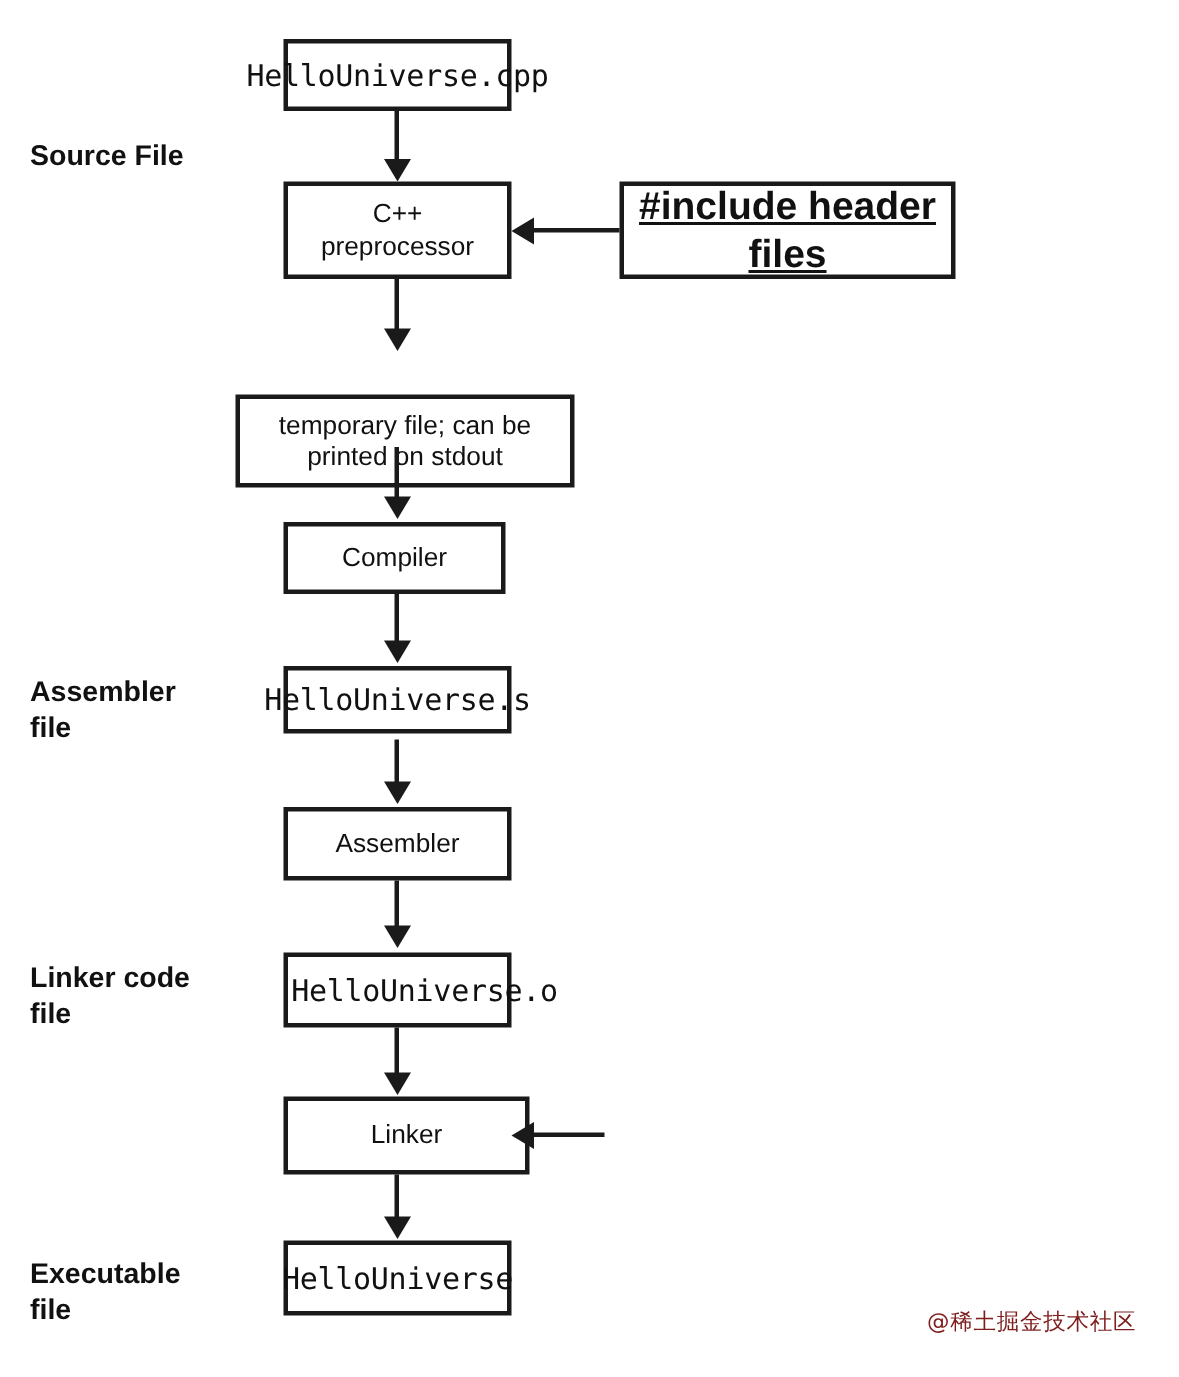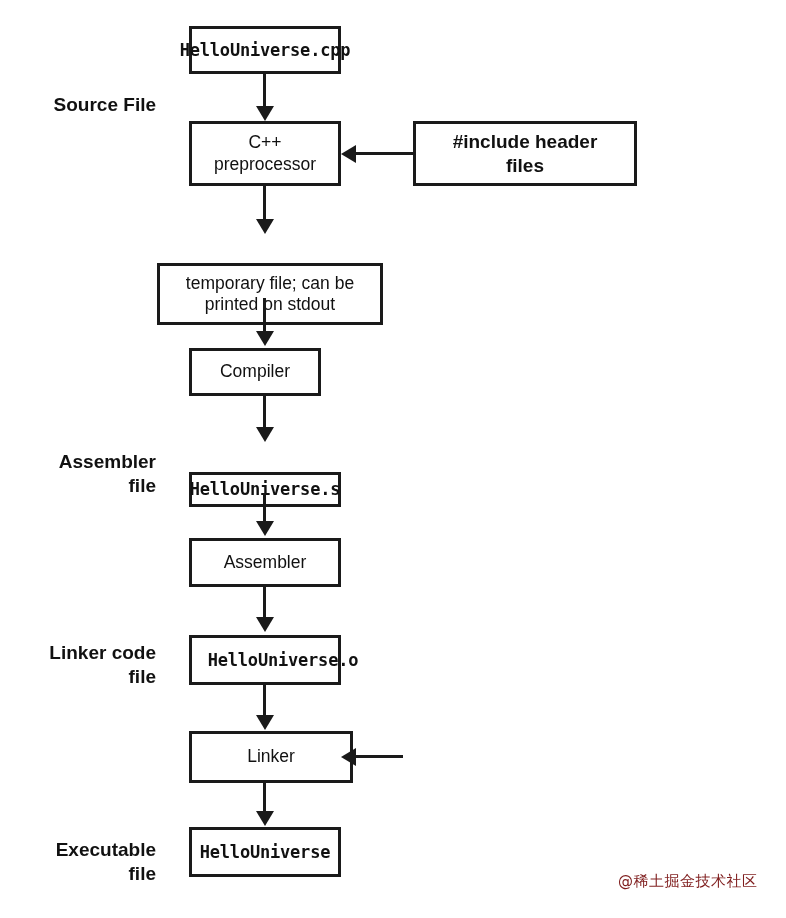--- a/index.html
+++ b/index.html
@@ -24,43 +24,44 @@
     background: #ffffff;
     display: flex;
     align-items: center;
     justify-content: center;
     text-align: center;
     color: #111111;
     line-height: 1.22;
   }
   .node.mono {
     font-family: "DejaVu Sans Mono", "Liberation Mono", monospace;
-    font-size: 17px;
-    font-weight: 700;
+    font-size: 20px;
+    font-weight: 400;
     letter-spacing: -0.2px;
   }
   .node.sans {
     font-family: "Liberation Sans", sans-serif;
     font-size: 17.5px;
     font-weight: 400;
   }
   .node.bold {
     font-family: "Liberation Sans", sans-serif;
-    font-size: 19px;
+    font-size: 26px;
     font-weight: 700;
+    text-decoration: underline;
   }
 
   
   .stage-label {
     position: absolute;
     font-family: "Liberation Sans", sans-serif;
     font-size: 19px;
     font-weight: 700;
     color: #111111;
-    text-align: right;
+    text-align: left;
     line-height: 1.28;
     white-space: pre-line;
   }
 
   
   .vline {
     position: absolute;
     width: 3px;
     background: #1a1a1a;
   }
@@ -128,26 +129,26 @@
 
   <div class="vline" style="left:263px; top:186px; height:35px;"></div>
   <div class="arrow-down" style="left:256px; top:219px;"></div>
 
   <div class="node sans" style="left:157px; top:236px; width:226px; height:62px; white-space:pre-line;margin-top:27px;">temporary file; can be
 printed on stdout</div>
 
   <div class="vline" style="left:263px; top:298px; height:35px;"></div>
   <div class="arrow-down" style="left:256px; top:331px;"></div>
 
-  <div class="node sans" style="left:189px; top:348px; width:132px; height:48px;">Compiler</div>
+  <div class="node sans" style="left:189px; top:348px; width:148px; height:48px;">Compiler</div>
 
   <div class="vline" style="left:263px; top:396px; height:33px;"></div>
   <div class="arrow-down" style="left:256px; top:427px;"></div>
 
-  <div class="node mono" style="left:189px; top:444px; width:152px; height:35px;margin-top:28px;">HelloUniverse.s</div>
+  <div class="node mono" style="left:189px; top:444px; width:152px; height:45px;">HelloUniverse.s</div>
 
   <div class="vline" style="left:263px; top:493px; height:30px;"></div>
   <div class="arrow-down" style="left:256px; top:521px;"></div>
 
   <div class="node sans" style="left:189px; top:538px; width:152px; height:49px;">Assembler</div>
 
   <div class="vline" style="left:263px; top:587px; height:31px;"></div>
   <div class="arrow-down" style="left:256px; top:617px;"></div>
 
   <div class="node mono" style="left:189px; top:635px; width:152px; height:50px;padding-left:36px;">HelloUniverse.o</div>

